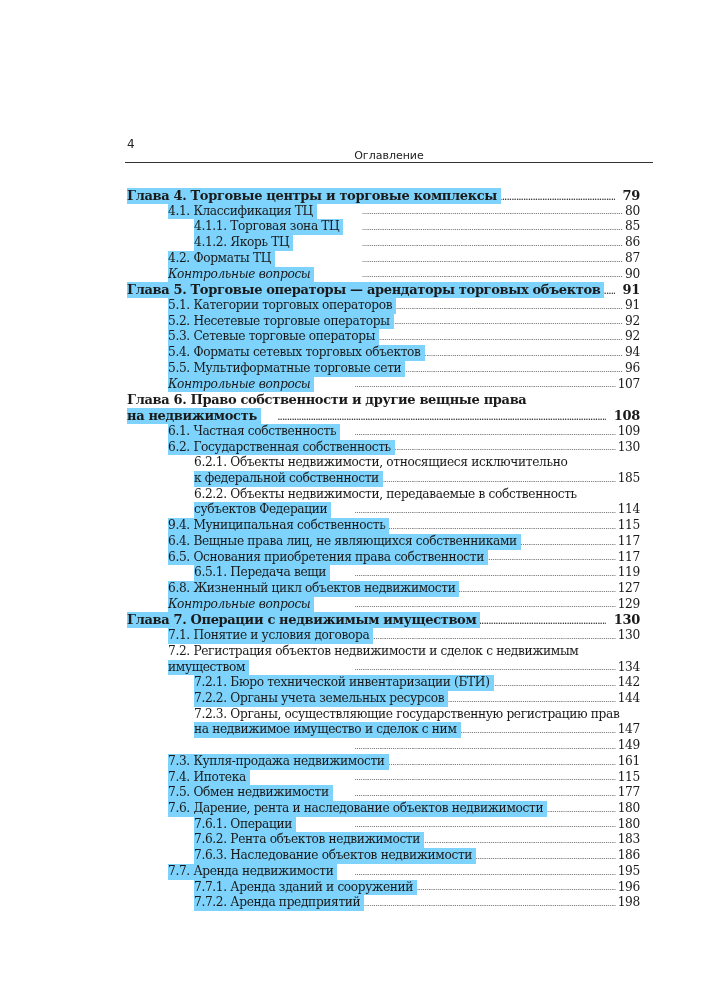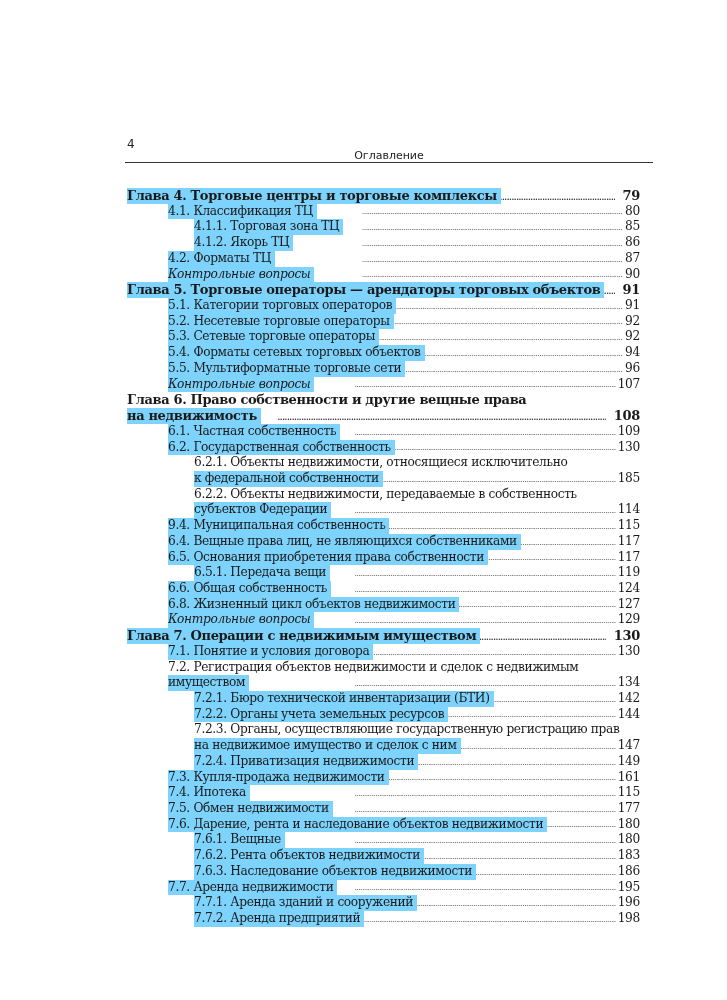--- a/index.html
+++ b/index.html
@@ -145,25 +145,20 @@
     <span class="label">6.5. Основания приобретения права собственности</span>
     <span class="leader"></span>
     <span class="pg">117</span>
   </div>
   <div class="toc-entry l2">
     <span class="label">6.5.1. Передача вещи</span>
     <span class="leader"></span>
     <span class="pg">119</span>
   </div>
   <div class="toc-entry l1">
-    <span class="label">6.6. Общая собственность</span>
-    <span class="leader"></span>
-    <span class="pg">124</span>
-  </div>
-  <div class="toc-entry l1">
     <span class="label">6.8. Жизненный цикл объектов недвижимости</span>
     <span class="leader"></span>
     <span class="pg">127</span>
   </div>
   <div class="toc-entry l1 italic">
     <span class="label">Контрольные вопросы</span>
     <span class="leader"></span>
     <span class="pg">129</span>
   </div>
 
@@ -193,21 +188,20 @@
     <span class="leader"></span>
     <span class="pg">144</span>
   </div>
   <div class="toc-line l2">7.2.3. Органы, осуществляющие государственную регистрацию прав</div>
   <div class="toc-entry l2">
     <span class="label">на недвижимое имущество и сделок с ним</span>
     <span class="leader"></span>
     <span class="pg">147</span>
   </div>
   <div class="toc-entry l2">
-    <span class="label">7.2.4. Приватизация недвижимости</span>
     <span class="leader"></span>
     <span class="pg">149</span>
   </div>
   <div class="toc-entry l1">
     <span class="label">7.3. Купля-продажа недвижимости</span>
     <span class="leader"></span>
     <span class="pg">161</span>
   </div>
   <div class="toc-entry l1">
     <span class="label">7.4. Ипотека</span>
@@ -218,21 +212,21 @@
     <span class="label">7.5. Обмен недвижимости</span>
     <span class="leader"></span>
     <span class="pg">177</span>
   </div>
   <div class="toc-entry l1">
     <span class="label">7.6. Дарение, рента и наследование объектов недвижимости</span>
     <span class="leader"></span>
     <span class="pg">180</span>
   </div>
   <div class="toc-entry l2">
-    <span class="label">7.6.1. Вещные</span>
+    <span class="label">7.6.1. Операции</span>
     <span class="leader"></span>
     <span class="pg">180</span>
   </div>
   <div class="toc-entry l2">
     <span class="label">7.6.2. Рента объектов недвижимости</span>
     <span class="leader"></span>
     <span class="pg">183</span>
   </div>
   <div class="toc-entry l2">
     <span class="label">7.6.3. Наследование объектов недвижимости</span>

